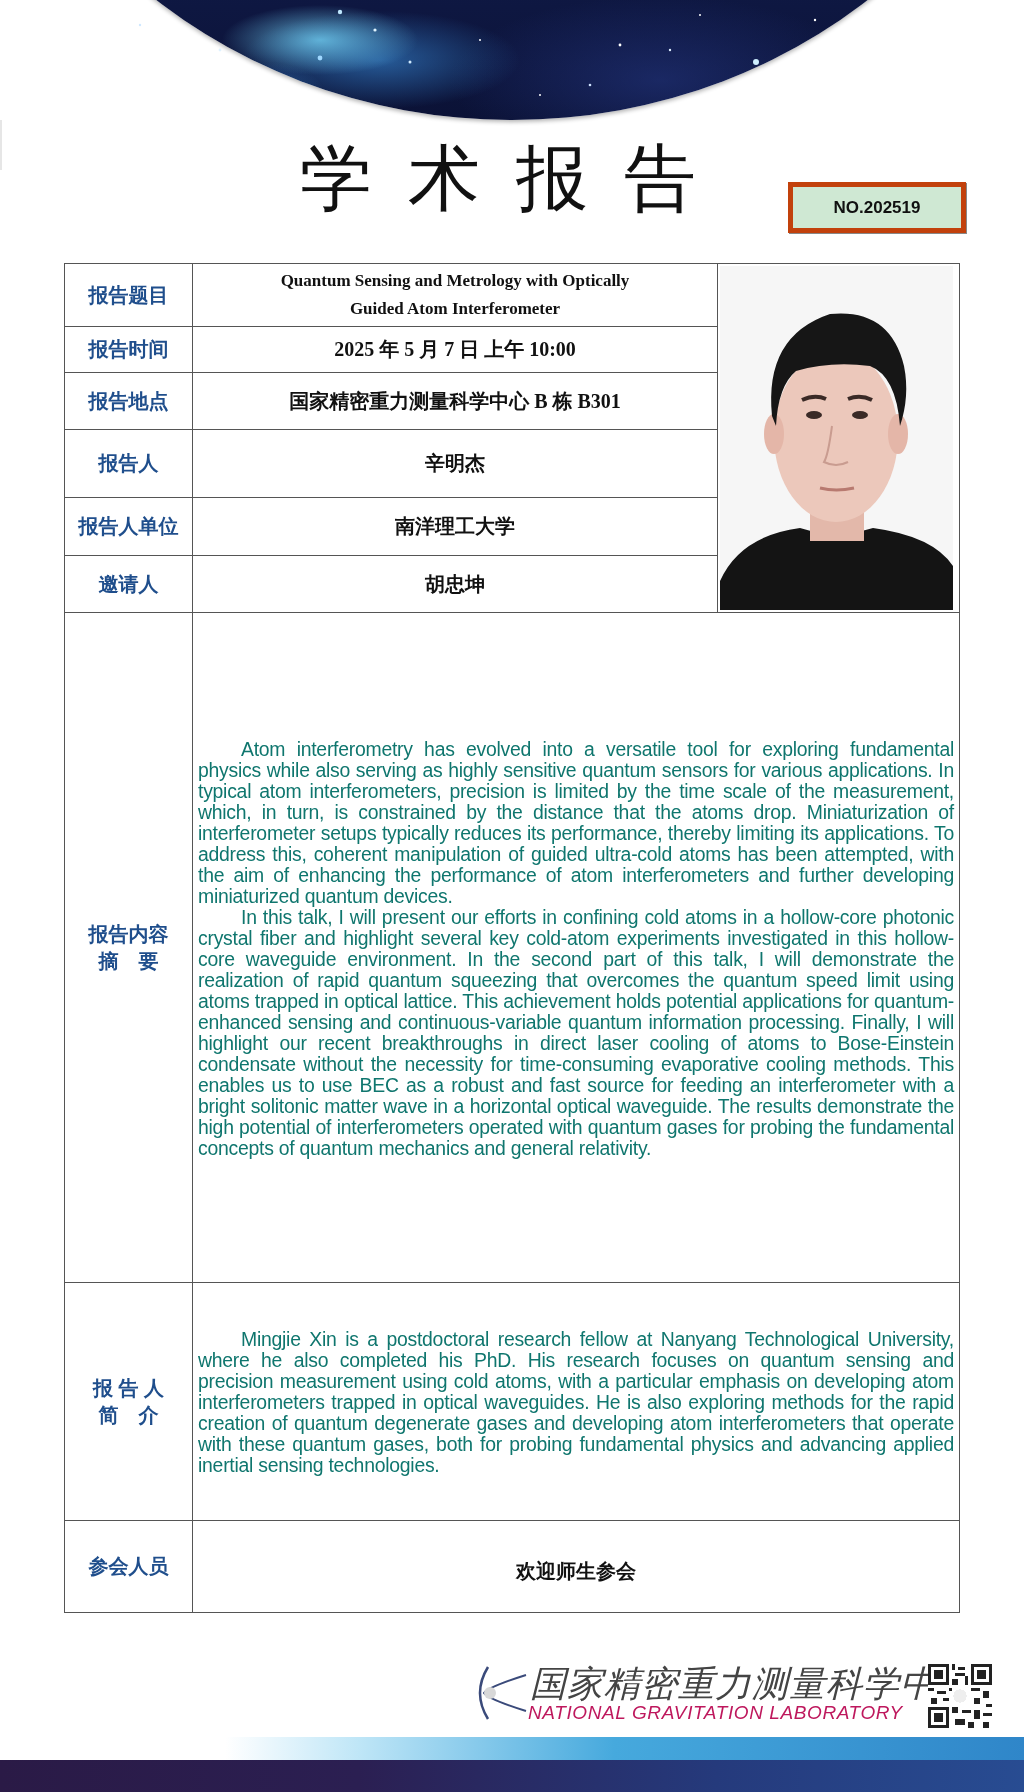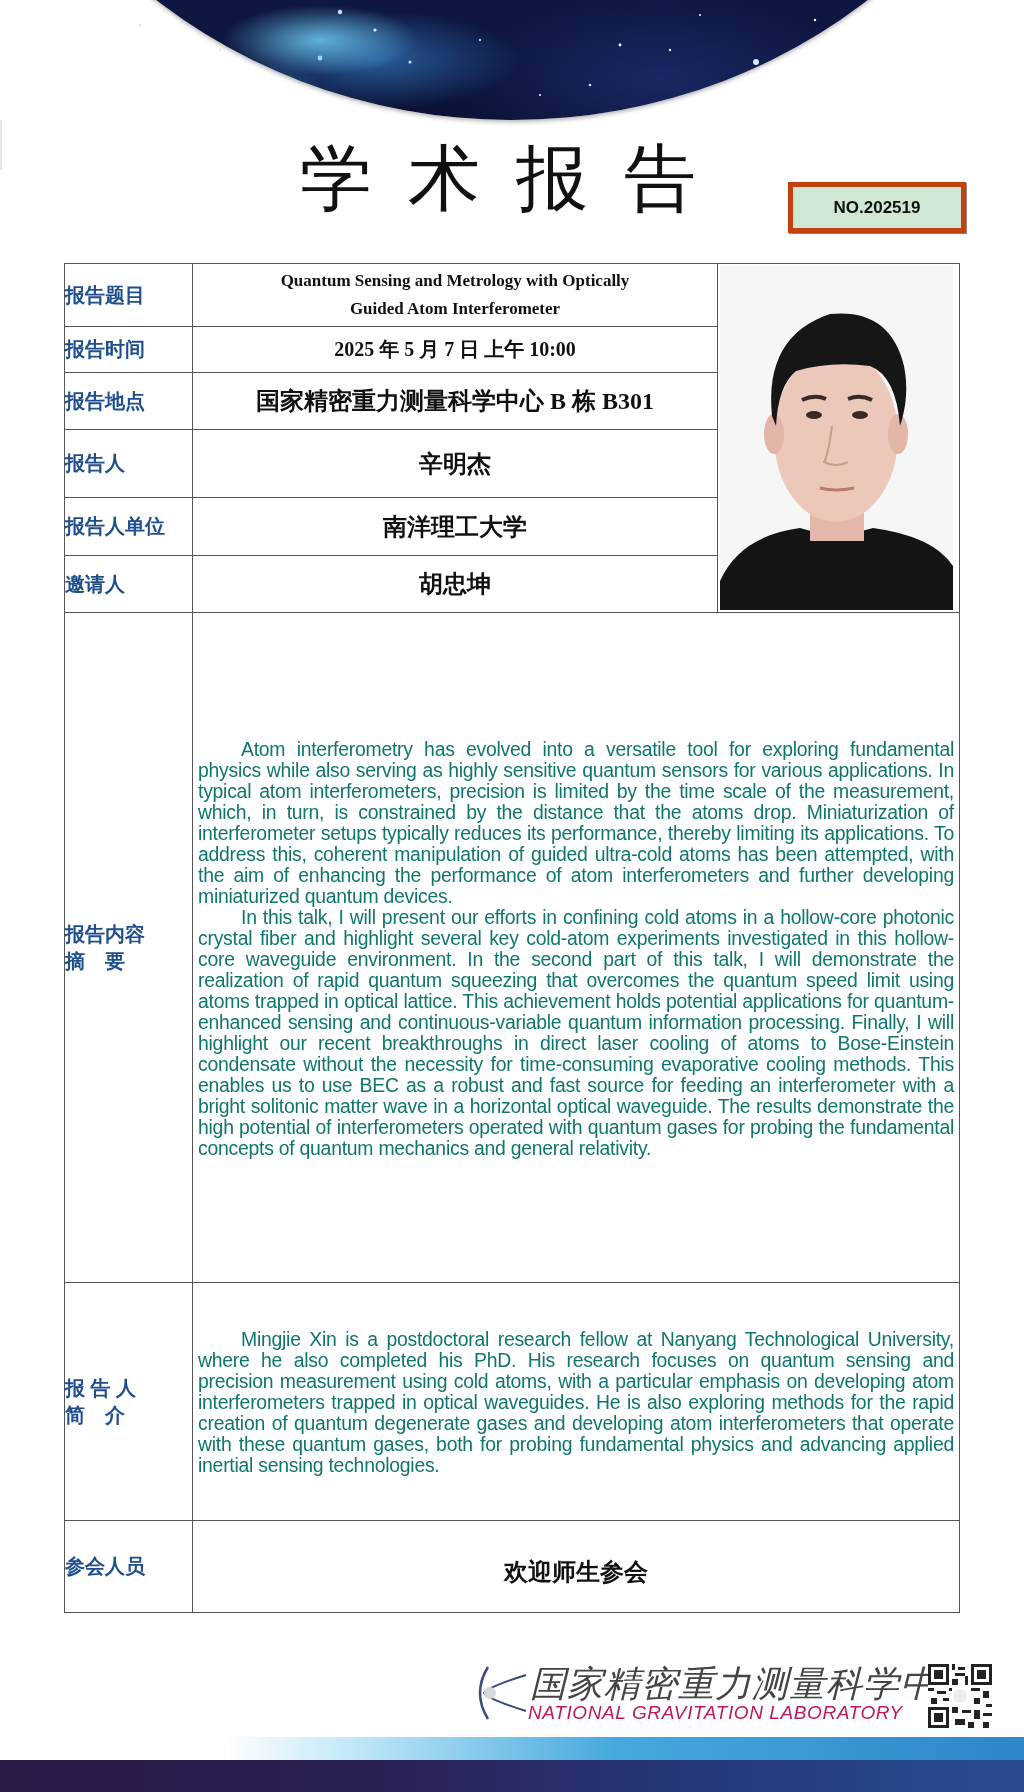--- a/index.html
+++ b/index.html
@@ -11,27 +11,27 @@
       radial-gradient(ellipse 90px 40px at 300px 990px, rgba(70,160,240,0.5), transparent 70%),
       radial-gradient(ellipse 300px 120px at 700px 980px, rgba(40,60,140,0.5), transparent 70%),
       linear-gradient(180deg, #0d1846 0%, #16245e 60%, #0b1236 100%);
     box-shadow: 0 2px 4px rgba(0,0,0,0.3); }
   .stars { position: absolute; left: 0; top: 0; width: 1024px; height: 120px; }
   .left-shade { position: absolute; left: 0; top: 120px; width: 2px; height: 50px; background: #e6e6e6; }
   .title { position: absolute; left: 300px; top: 142px; font-family: "DejaVu Serif", serif; font-size: 72px; letter-spacing: 36px; color: #111; line-height: 1; }
   .badge { position: absolute; left: 788px; top: 182px; width: 168px; height: 41px; background: #cfe8d3; border: 5px solid #c2410c; box-shadow: 1px 1px 0 #888; display: flex; align-items: center; justify-content: center; font-weight: bold; font-size: 17px; color: #111; }
   table.info { position: absolute; left: 64px; top: 263px; width: 895px; border-collapse: collapse; table-layout: fixed; }
   table.info td { border: 1.5px solid #555; padding: 0; vertical-align: middle; }
-  td.label { width: 127px; color: #1f4e8c; font-weight: bold; font-size: 20px; line-height: 27px; }
+  td.label { width: 127px; text-align: center; color: #1f4e8c; font-weight: bold; font-size: 20px; line-height: 27px; }
   td.value { text-align: center; font-weight: bold; color: #111; }
   td.photo-cell { width: 237px; padding: 2px !important; vertical-align: bottom !important; }
   .v-serif { font-family: "Liberation Serif", serif; }
   .v-title { font-size: 17px; line-height: 28px; }
   .v-date { font-size: 20px; }
-  .v-cn { font-size: 24px; }
+  .v-cn { font-size: 20px; }
   td.para { text-align: justify; font-size: 19.4px; line-height: 21px; padding: 4px 5px 2px 5px !important; color: #0f766e; font-family: Liberation Sans, sans-serif; font-stretch: condensed; letter-spacing: -0.25px; }
   td.para p { margin: 0; text-indent: 43px; }
   .photo { width: 233px; height: 344px; background: #f7f7f7; position: relative; overflow: hidden; }
   .footer-logo { position: absolute; left: 470px; top: 1660px; width: 440px; height: 70px; }
   .logo-arc { position: absolute; left: 0; top: 5px; width: 60px; height: 56px; }
   .logo-cn { position: absolute; left: 60px; top: 0; font-size: 36px; color: #444; font-style: italic; letter-spacing: 1px; white-space: nowrap; }
   .logo-en { position: absolute; left: 58px; top: 42px; font-size: 19px; color: #be185d; font-style: italic; letter-spacing: 0.6px; white-space: nowrap; }
   .qr { position: absolute; left: 928px; top: 1664px; width: 64px; height: 64px; }
   .band-light { position: absolute; left: 0; top: 1737px; width: 1024px; height: 24px; background: linear-gradient(90deg, #ffffff 0%, #ffffff 22%, #bfe6f7 35%, #46a9dd 60%, #2f86c9 100%); }
   .band-dark { position: absolute; left: 0; top: 1760px; width: 1024px; height: 32px; background: linear-gradient(90deg, #2a1a46 0%, #2b1f52 35%, #253a7c 70%, #284c92 100%); }

